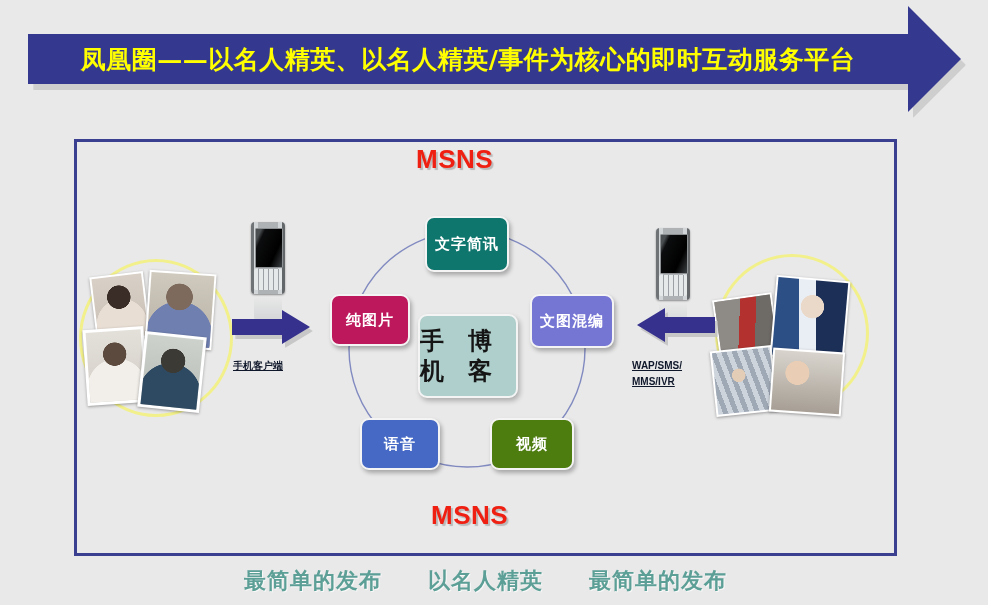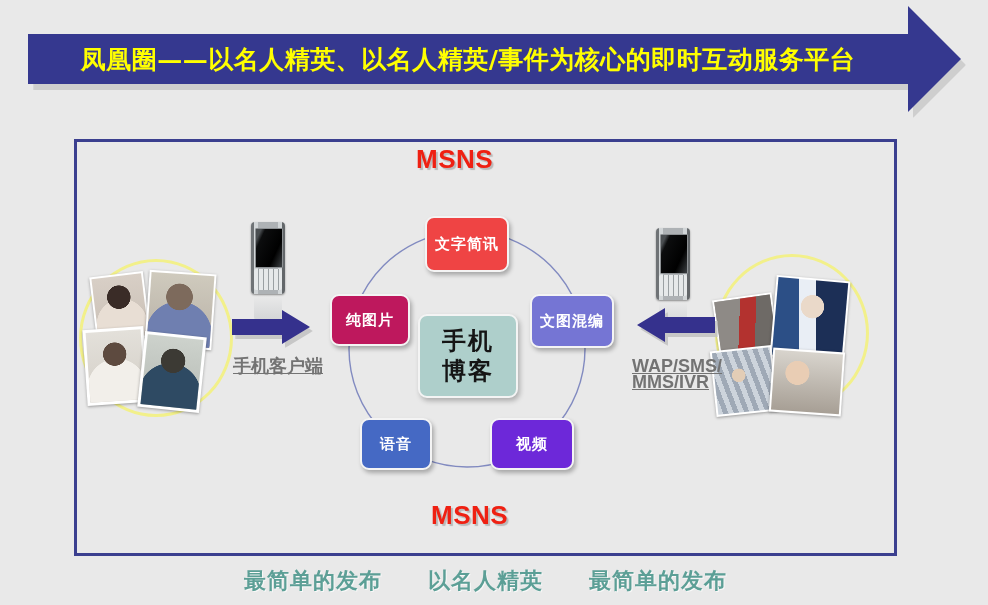--- a/index.html
+++ b/index.html
@@ -151,51 +151,51 @@
   }
   .arrow-left .sh,.arrow-left .bd{
     -webkit-clip-path:polygon(78px 9px,28px 9px,28px 0,0 17px,28px 34px,28px 25px,78px 25px);
     clip-path:polygon(78px 9px,28px 9px,28px 0,0 17px,28px 34px,28px 25px,78px 25px);
   }
   .arrow-right{left:232px;top:310px;}
   .arrow-left{left:637px;top:308px;}
 
   
   .chan{
-    position:absolute;color:#737373;text-decoration:underline;
-    font-weight:bold;font-size:18px;line-height:16px;
+    position:absolute;color:#0f172a;text-decoration:underline;
+    font-weight:bold;font-size:10px;line-height:16px;
     font-family:"Liberation Sans","DejaVu Sans",sans-serif;
   }
   .chan-left{left:233px;top:358px;width:110px;}
   .chan-right{left:632px;top:358px;width:110px;}
   .chan span{display:block;white-space:nowrap;}
 
   
   .arc{position:absolute;left:344px;top:226px;width:246px;height:246px;}
 
   
   .node{
     position:absolute;border-radius:9px;
     display:flex;align-items:center;justify-content:center;
     color:#fff;font-weight:bold;font-size:15px;letter-spacing:1px;
     font-family:"DejaVu Serif","Liberation Serif",serif;
     box-shadow:2px 3px 4px rgba(0,0,0,.28);
     border:2px solid #f4f4f4;box-sizing:border-box;
   }
-  .n-text {left:425px;top:216px;width:84px;height:56px;background:#ef4444;}
+  .n-text {left:425px;top:216px;width:84px;height:56px;background:#0f766e;}
   .n-pic  {left:330px;top:294px;width:80px;height:52px;background:#be185d;}
   .n-mix  {left:530px;top:294px;width:84px;height:54px;background:#7575d4;}
-  .n-voice{left:360px;top:418px;width:72px;height:52px;background:#4569c4;}
-  .n-video{left:490px;top:418px;width:84px;height:52px;background:#6d28d9;}
+  .n-voice{left:360px;top:418px;width:80px;height:52px;background:#4569c4;}
+  .n-video{left:490px;top:418px;width:84px;height:52px;background:#4d7c0f;}
 
   .center-node{
     position:absolute;left:418px;top:314px;width:100px;height:84px;
     border-radius:9px;background:#aecfcb;border:2px solid #f4f4f4;
     box-shadow:2px 3px 5px rgba(0,0,0,.25);
-    display:flex;flex-direction:column;align-items:center;justify-content:center;
+    display:flex;flex-direction:row;align-items:center;justify-content:center;
     color:#151515;font-weight:bold;font-size:24px;line-height:30px;
     font-family:"DejaVu Serif","Liberation Serif",serif;letter-spacing:2px;
     box-sizing:border-box;
   }
   .center-node span{display:block;}
 
   
   .tagline{
     position:absolute;left:74px;top:566px;width:823px;height:34px;
     display:flex;align-items:flex-start;justify-content:center;gap:46px;

